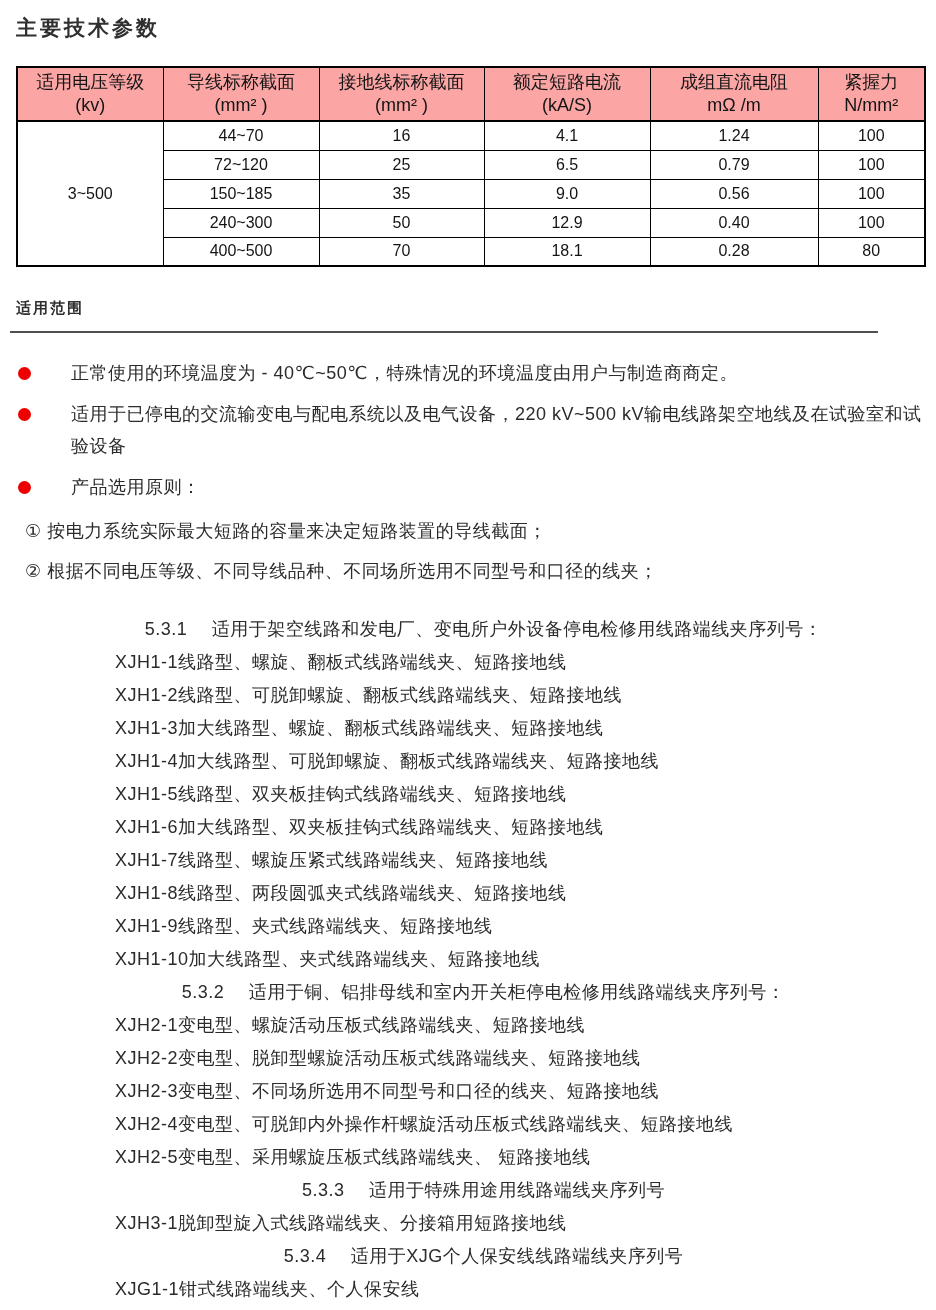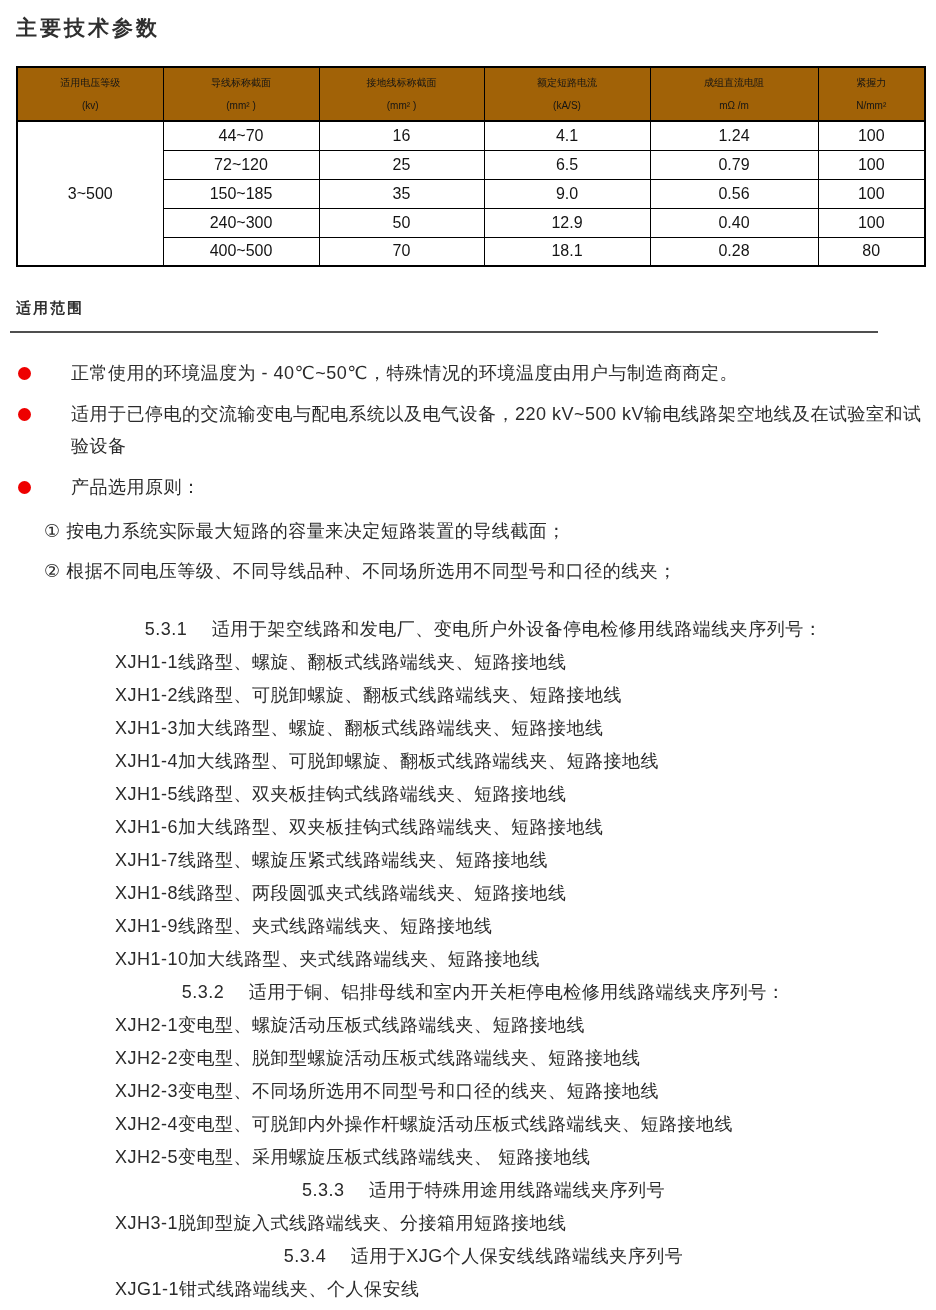--- a/index.html
+++ b/index.html
@@ -19,23 +19,23 @@
   table.params {
     border-collapse:collapse; table-layout:fixed;
     width:908px; margin-top:24px;
     border:2.5px solid #000;
   }
   table.params th, table.params td {
     border:1.2px solid #000; text-align:center; vertical-align:middle;
     color:#141414;
   }
   table.params thead th {
-    background:#a16207; font-weight:normal;
+    background:#fca5a5; font-weight:normal;
     border-bottom:2.5px solid #000;
-    height:53px; font-size:10px; line-height:23px; padding:3px 15px;
+    height:53px; font-size:18px; line-height:23px; padding:3px 15px;
   }
   table.params tbody td { height:29px; font-size:16px; }
   td.vspan { font-size:16px; }
 
   .section-head {
     margin-top:32px; width:868px; margin-left:-6px;
     border-bottom:2px solid #4f4f4f; padding:0 0 13px 6px;
   }
   .section-head h2 {
     font-size:15px; font-weight:bold; color:#2f2f2f; letter-spacing:2px;
@@ -46,21 +46,21 @@
   .bullet-row:first-child { margin-top:0; }
   .dot {
     flex:none; width:13px; height:13px; border-radius:50%;
     background:#EE0000; margin:10px 12px 0 2px;
   }
   .bullet-text {
     font-size:18px; line-height:32px; color:#2b2b2b;
     width:878px; letter-spacing:0.5px;
   }
 
-  .principles { margin-top:8px; margin-left:28px; }
+  .principles { margin-top:8px; margin-left:9px; }
   .principles .principle { font-size:18px; line-height:40px; letter-spacing:0.5px; }
 
   .series { margin-top:22px; }
   .series .line { font-size:18px; line-height:33px; letter-spacing:0.5px; color:#2b2b2b; }
   .series .heading { margin-left:29px; display:flex;justify-content:center; }
   .series .heading .num { flex:none; width:67px; }
   .series .item { margin-left:99px; }
 </style>
 </head>
 <body>

